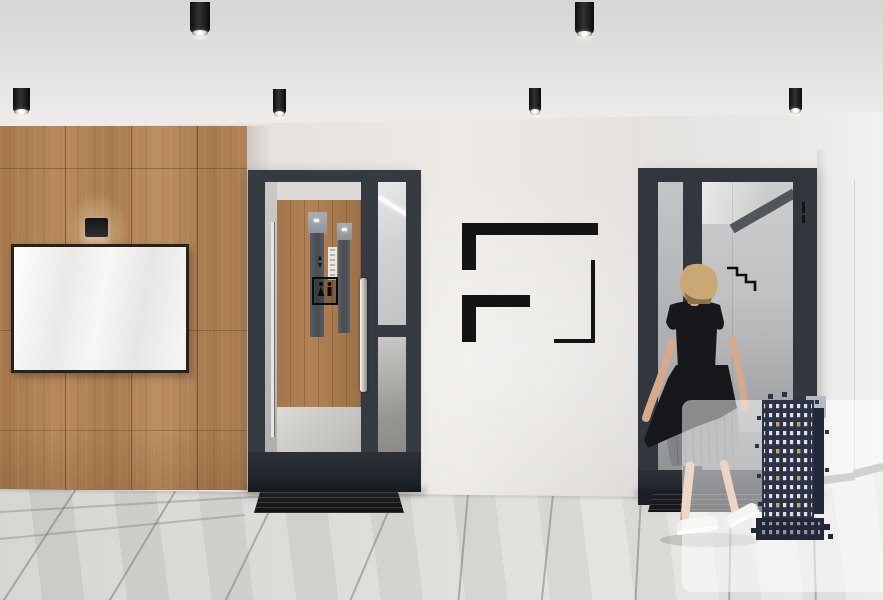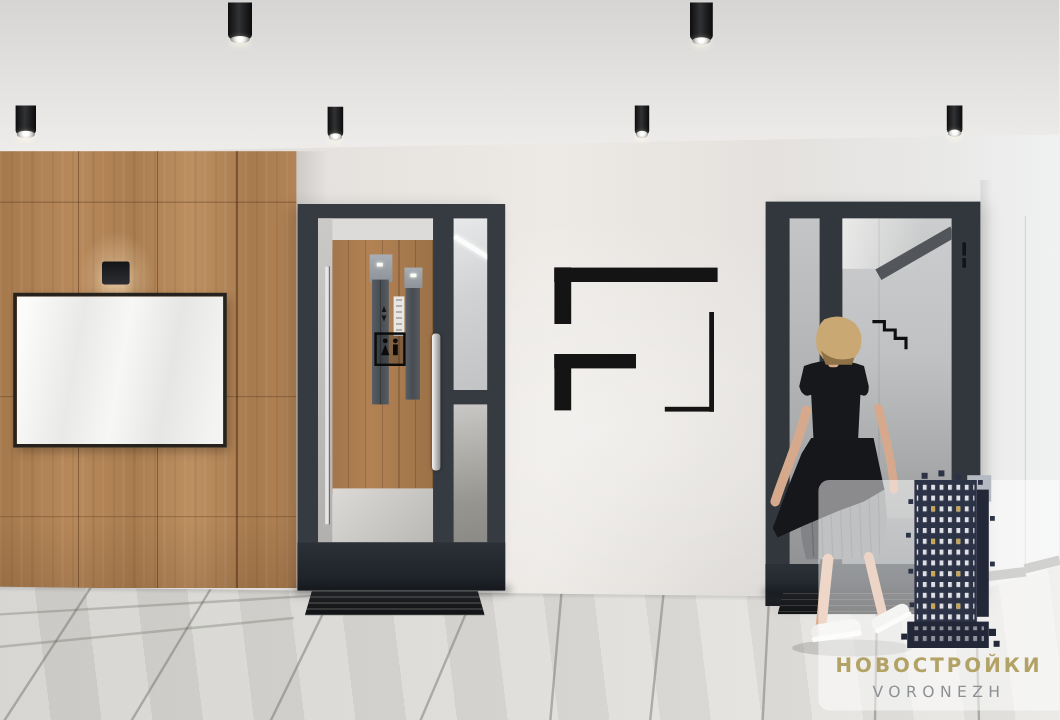--- a/index.html
+++ b/index.html
@@ -288,16 +288,14 @@
     <rect x="16" y="16" width="48" height="116" fill="url(#win)" opacity=".95"></rect>
     <rect x="16" y="16" width="48" height="116" fill="url(#win2)"></rect>
     <g>
       <rect class="twr-side" x="8" y="132" width="68" height="22" fill="#232838"></rect>
       <rect x="12" y="136" width="60" height="16" fill="url(#win)" opacity=".55"></rect>
       <rect class="twr-side" x="3" y="142" width="5" height="5" fill="#232838"></rect>
       <rect class="twr-side" x="76" y="138" width="6" height="6" fill="#232838"></rect>
       <rect class="twr-side" x="80" y="148" width="5" height="5" fill="#232838"></rect>
     </g>
   </svg>
-  <div class="abs wm-brand" style="color: rgb(179, 162, 102);">НОВОСТРОЙКИ</div>
-  <div class="abs wm-city" style="color: rgb(141, 145, 148);">VORONEZH</div>
 
 </div>
 
 </body></html>

